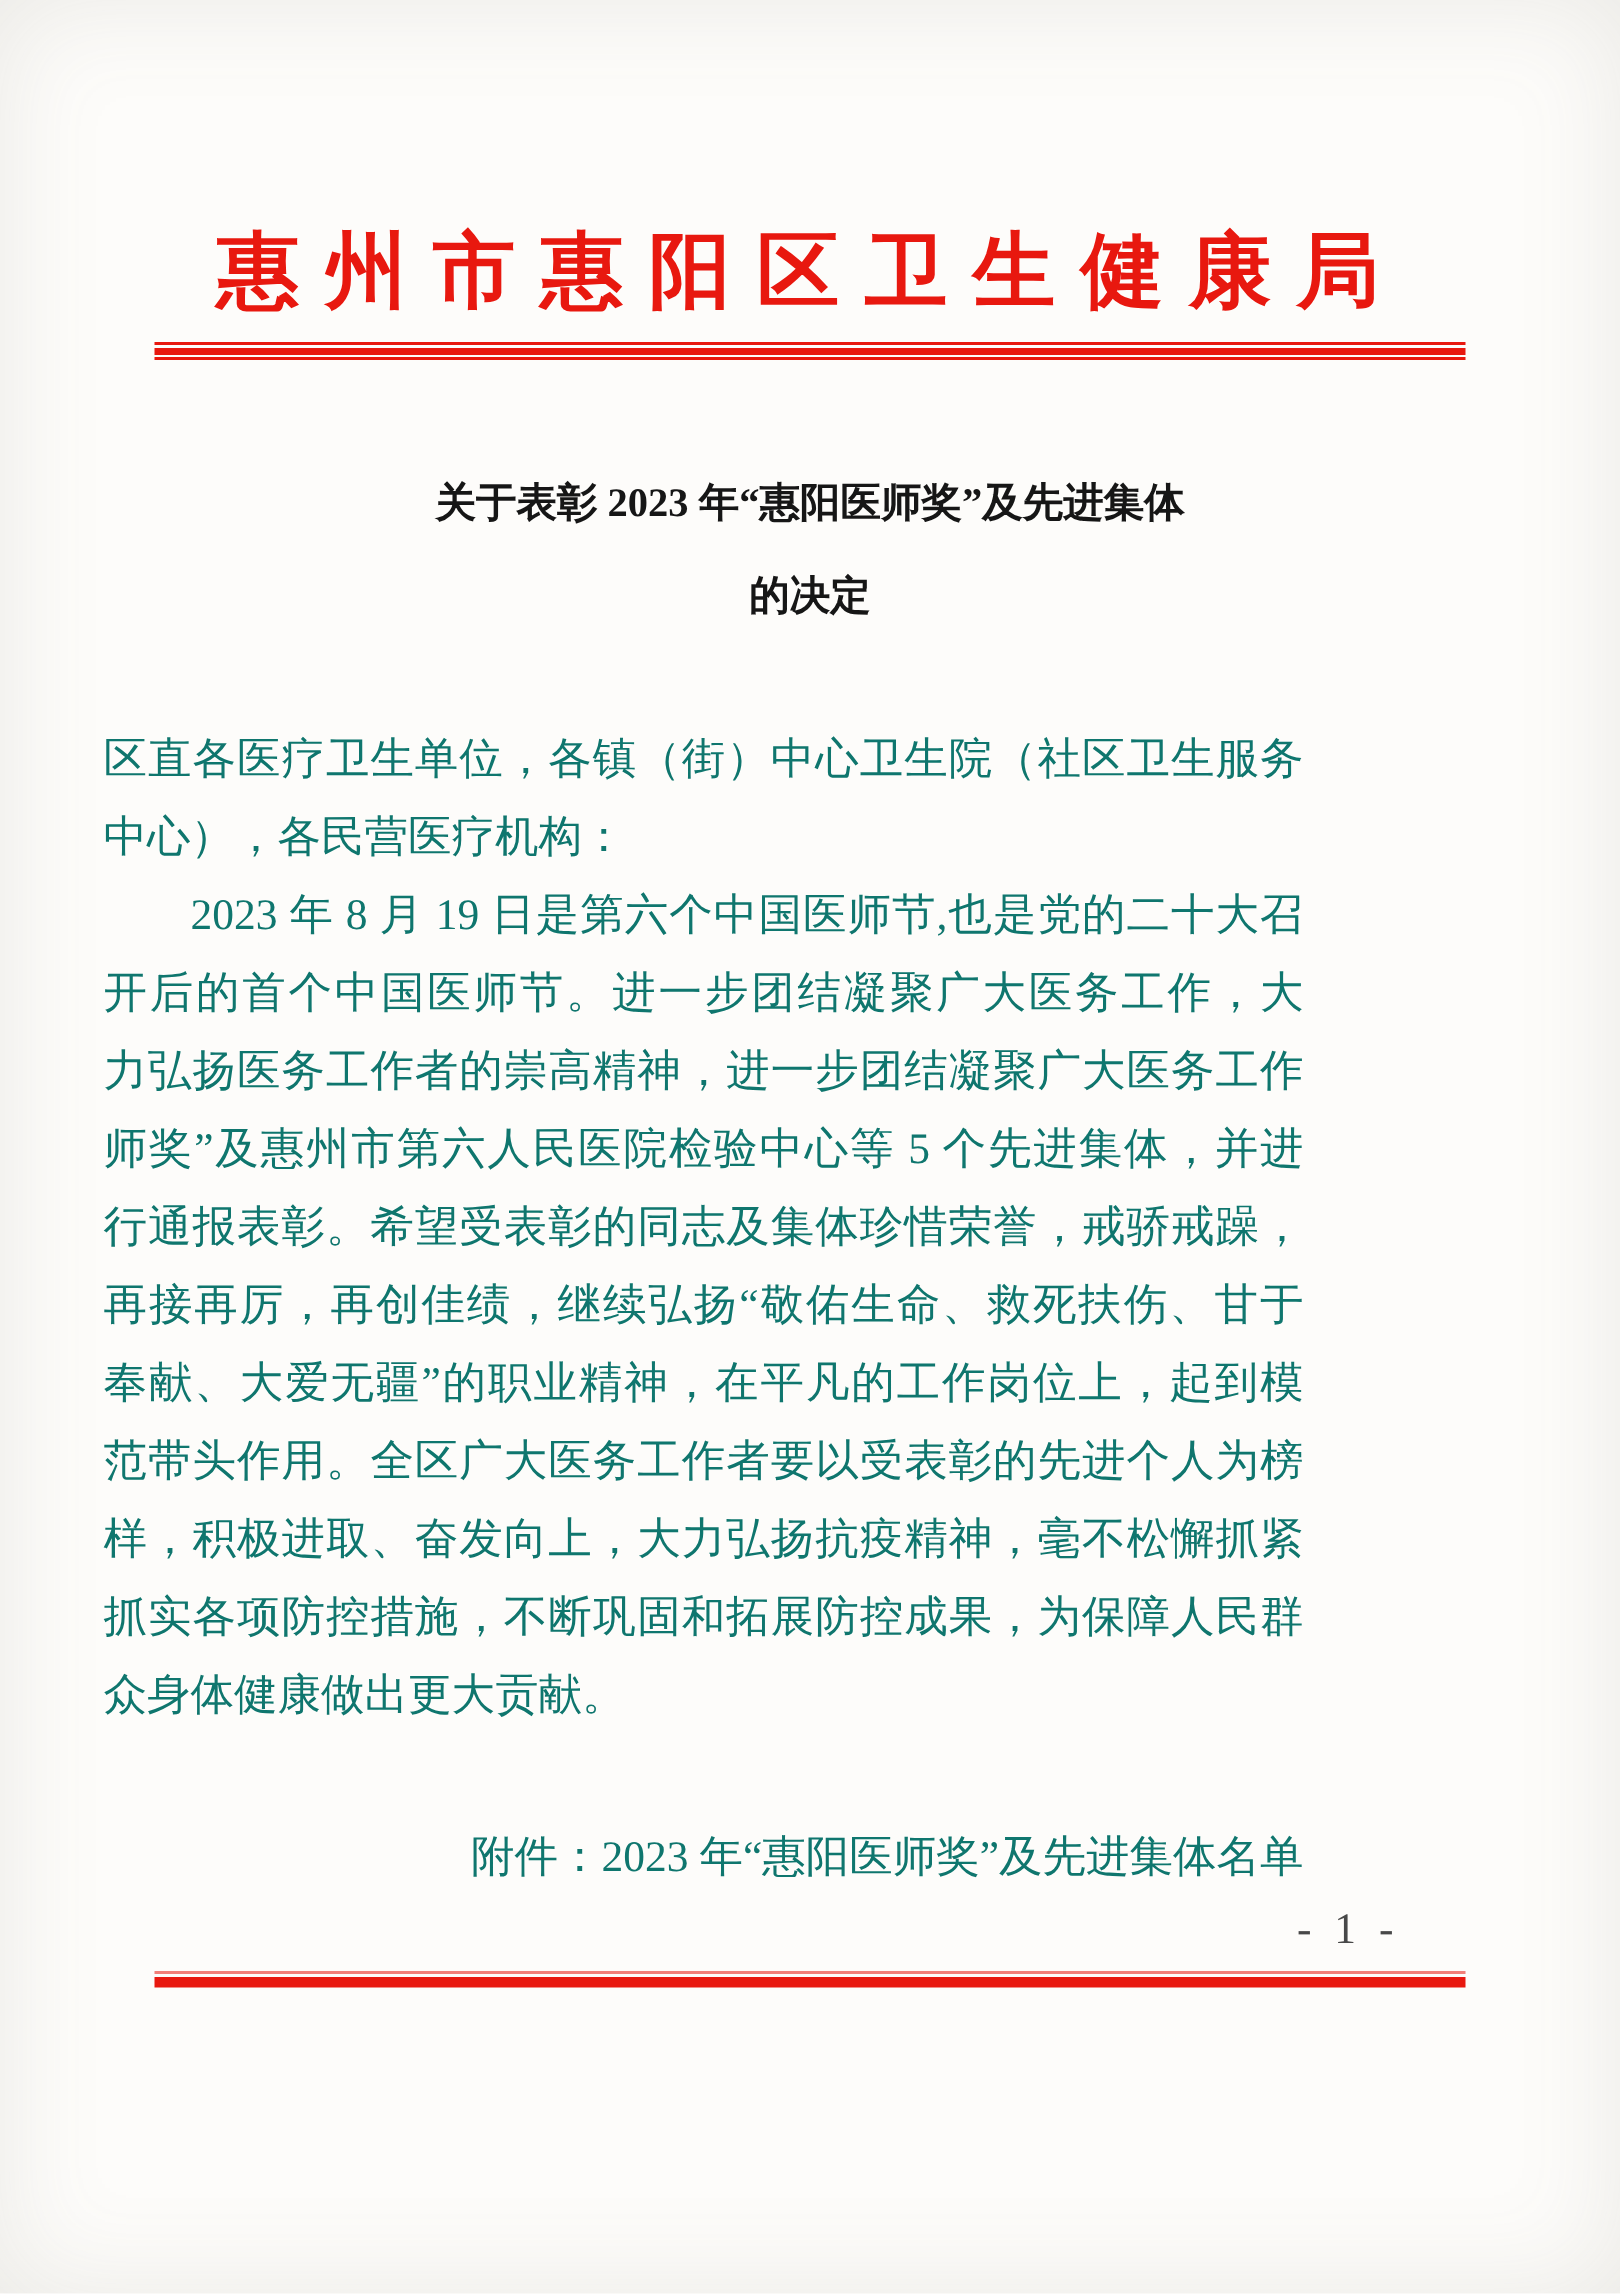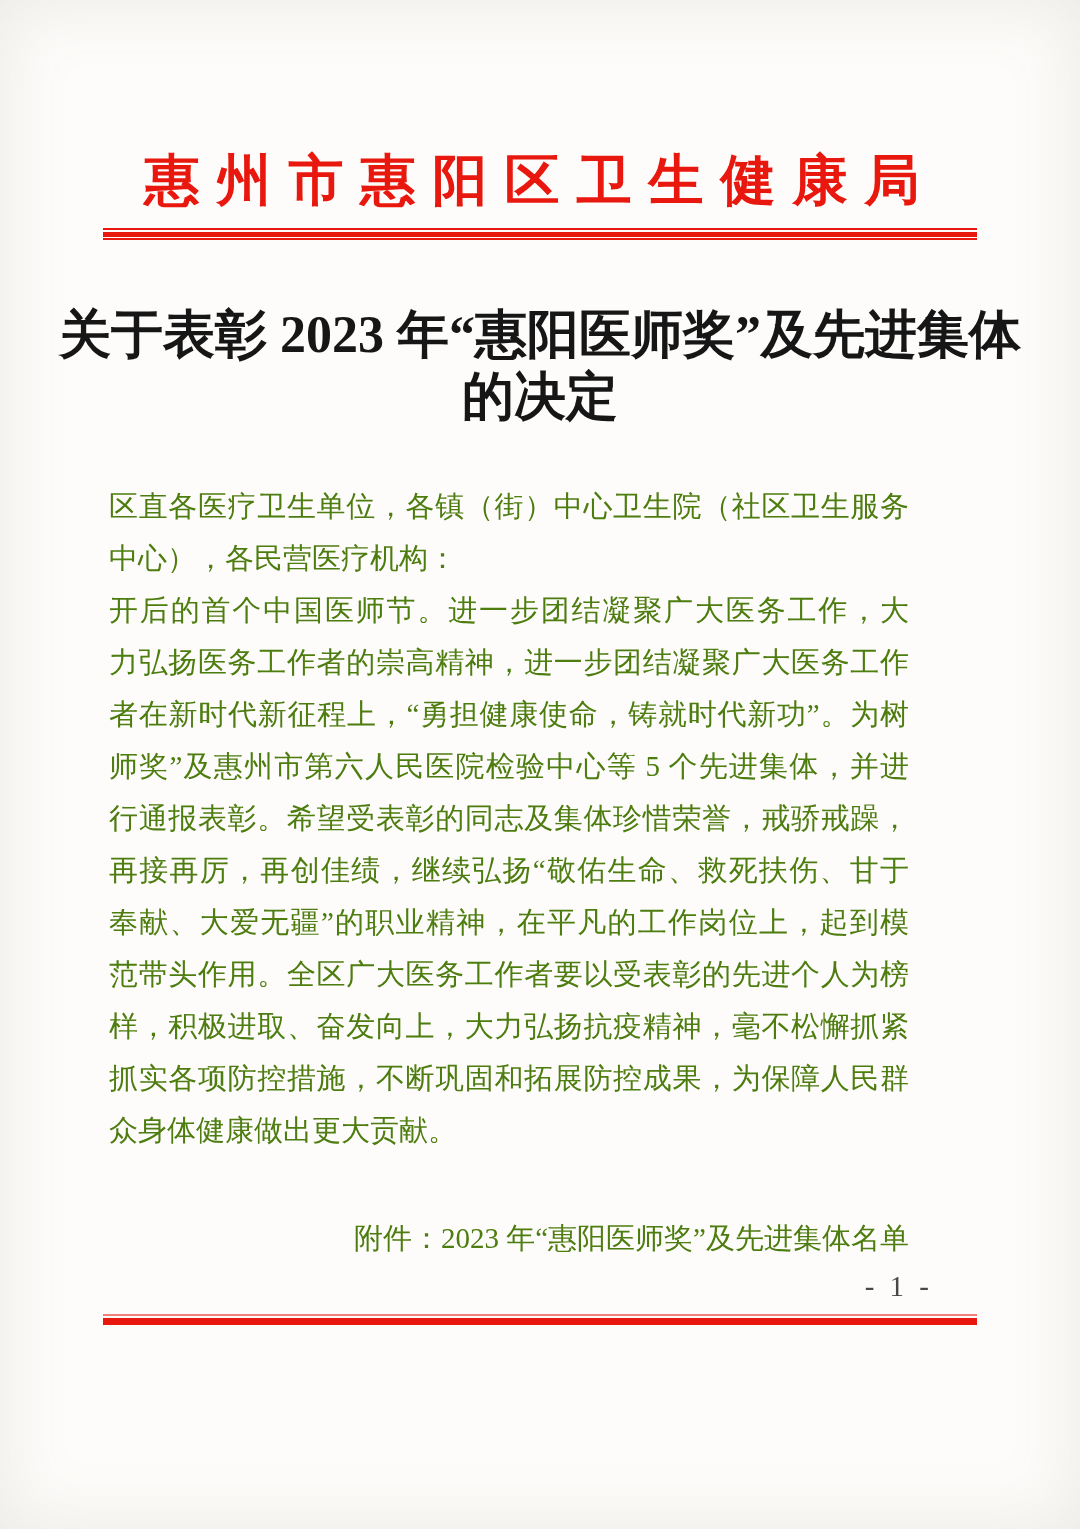--- a/index.html
+++ b/index.html
@@ -55,36 +55,36 @@
     background: linear-gradient(
       to bottom,
       rgba(232,24,15,0.55) 0px, rgba(232,24,15,0.55) 2px,
       #fdfcfa 2px, #fdfcfa 4px,
       var(--accent, #e8180f) 4px, var(--accent, #e8180f) 11px
     );
   }
   
   .title {
     margin-top: 64px;
-    font-size: 52px;
+    font-size: 27px;
     line-height: 62px;
     font-weight: bold;
     color: #161616;
   }
   .title .title-line {
     text-align: center;
     text-align-last: center;
   }
   
   .bodycol {
-    margin-left: 109px;
+    margin-left: 69px;
     width: 800px;
     font-size: 29px;
     line-height: 52px;
-    color: #4d7c0f;
+    color: #0f766e;
   }
   .salutation { margin-top: 52px; }
   .body-par   { margin-top: 0; }
   .text-line {
     text-align: justify;
     text-align-last: justify;
     white-space: nowrap;
   }
   .text-line.last-line {
     text-align-last: left;
@@ -120,23 +120,23 @@
       <div class="title-line">关于表彰 2023 年“惠阳医师奖”及先进集体</div>
       <div class="title-line last-line">的决定</div>
     </div>
 
   <div class="bodycol salutation">
       <div class="text-line">区直各医疗卫生单位，各镇（街）中心卫生院（社区卫生服务</div>
       <div class="text-line last-line">中心），各民营医疗机构：</div>
     </div>
 
   <div class="bodycol body-par">
+      <div class="text-line indent">2023 年 8 月 19 日是第六个中国医师节,也是党的二十大召</div>
       <div class="text-line">开后的首个中国医师节。进一步团结凝聚广大医务工作，大</div>
       <div class="text-line">力弘扬医务工作者的崇高精神，进一步团结凝聚广大医务工作</div>
-      <div class="text-line">者在新时代新征程上，“勇担健康使命，铸就时代新功”。为树</div>
       <div class="text-line">师奖”及惠州市第六人民医院检验中心等 5 个先进集体，并进</div>
       <div class="text-line">行通报表彰。希望受表彰的同志及集体珍惜荣誉，戒骄戒躁，</div>
       <div class="text-line">再接再厉，再创佳绩，继续弘扬“敬佑生命、救死扶伤、甘于</div>
       <div class="text-line">奉献、大爱无疆”的职业精神，在平凡的工作岗位上，起到模</div>
       <div class="text-line">范带头作用。全区广大医务工作者要以受表彰的先进个人为榜</div>
       <div class="text-line">样，积极进取、奋发向上，大力弘扬抗疫精神，毫不松懈抓紧</div>
       <div class="text-line">抓实各项防控措施，不断巩固和拓展防控成果，为保障人民群</div>
       <div class="text-line last-line">众身体健康做出更大贡献。</div>
     </div>
 

